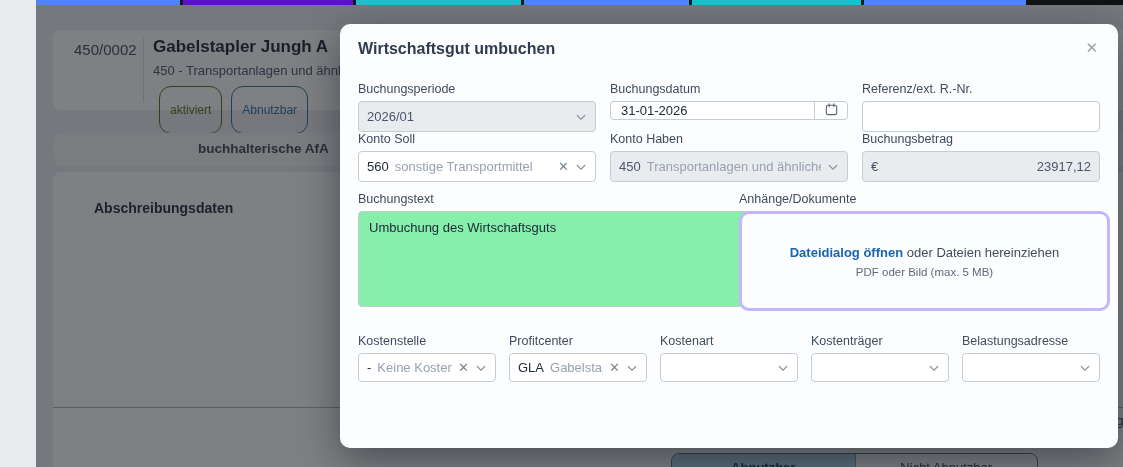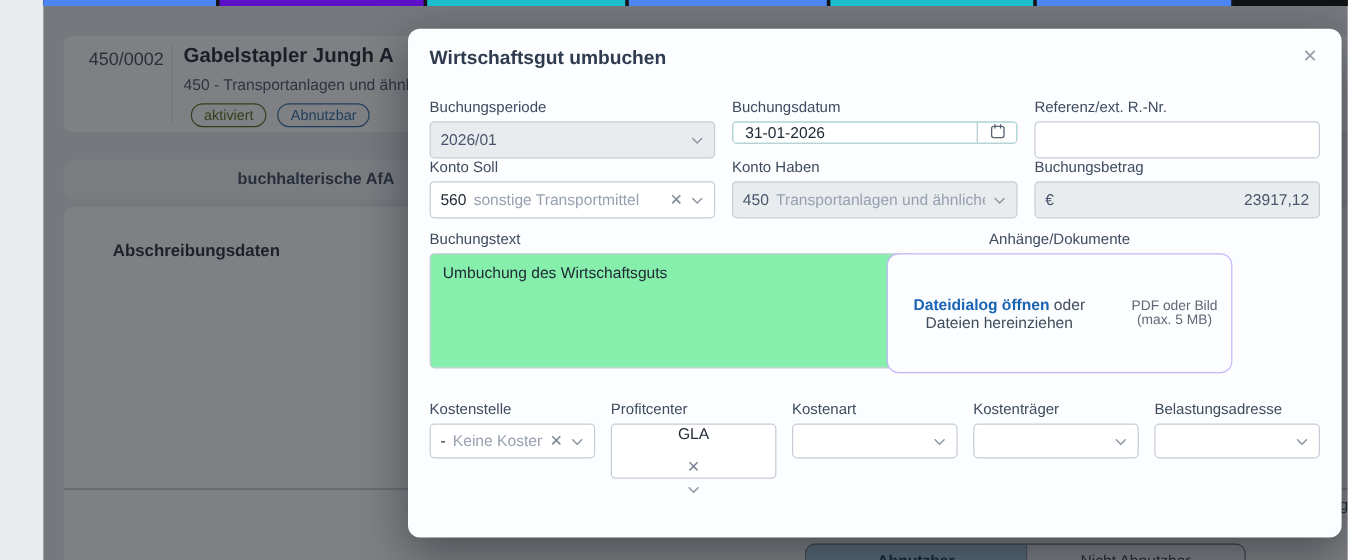--- a/index.html
+++ b/index.html
@@ -12,21 +12,21 @@
 
   
   .page { position:absolute; inset:0; background:#e9ecef; z-index:1; }
   .card { position:absolute; background:#fbfcfd; border-radius:8px; }
   .asset-card { left:17px; top:30px; width:1143px; height:80px; }
   .asset-number { position:absolute; left:21px; top:11px; font-size:15px; font-weight:500; color:#414c5c; }
   .asset-divider { position:absolute; left:90px; top:8px; width:1px; height:64px; background:#dde1e6; }
   .asset-title { position:absolute; left:100px; top:7px; font-size:17px; font-weight:700; color:#1c2532; }
   .asset-subtitle { position:absolute; left:100px; top:33px; font-size:13px; color:#49556a; }
   .badges { position:absolute; left:106px; top:56px; display:flex; gap:9px; }
-  .badge { font-size:12px; border:1px solid; border-radius:12px; padding:2px 10px; background:transparent; white-space:nowrap; }
+  .badge { font-size:12px; border:1px solid; border-radius:12px; padding:16px 10px; background:transparent; white-space:nowrap; }
   .tab-bar { left:17px; top:133px; width:1143px; height:33px; background:#f1f3f5; }
   .tab-bar-label { position:absolute; left:145px; top:8px; font-size:13.5px; font-weight:700; color:#3f4b5c; }
   .main-card { left:17px; top:172px; width:1143px; height:330px; }
   .section-title { position:absolute; left:41px; top:28px; font-size:14px; font-weight:700; color:#232d3b; }
   .card-footer-line { position:absolute; left:0; top:235px; width:1143px; border-top:1px solid #aeb5bd; }
   .bg-action-label { position:absolute; left:999px; top:241px; font-size:13px; color:#2e3b4e; white-space:nowrap; }
   .bg-toggle { position:absolute; left:618px; top:281px; width:367px; height:44px; border:1px solid #5f6a76; border-radius:8px 8px 0 0; display:flex; overflow:hidden; }
   .bg-toggle .seg { width:50%; font-size:13px; text-align:center; padding-top:6px; }
   .seg-on  { background:#a9cfe7; color:#173750; font-weight:700; }
   .seg-off { background:#f8fafc; color:#333f4f; border-left:1px solid #8d97a2; }
@@ -48,21 +48,21 @@
   .ctl .name { color:#98a1b0; flex:1; min-width:0; overflow:hidden; white-space:nowrap; }
   .ctl .clear { color:#7c8794; font-size:13px; cursor:pointer; }
   .ctl .chev { flex:none; display:flex; }
   .spacer { flex:1; }
   .txtin { width:100%; height:31px; border:1px solid #c6ccd4; border-radius:4px; padding:0 10px; font-size:13px; color:#212b36; font-family:inherit; background:#fff; }
   .date-group { display:flex; height:19px; border:1px solid #c6ccd4; border-radius:4px; background:#5eead4; overflow:hidden; }
   .date-group input { flex:1; min-width:0; border:none; outline:none; padding:0 10px; font-size:13px; color:#212b36; font-family:inherit; }
   .cal-btn { width:33px; border:none; border-left:1px solid #c6ccd4; background:#fff; display:flex; align-items:center; justify-content:center; cursor:pointer; }
   .amount { justify-content:space-between; }
   textarea.btext { width:404px; height:96px; border:1px solid #c6ccd4; border-radius:4px; padding:8px 10px; font-size:13px; color:#212b36; font-family:inherit; resize:both; background:#86efac; }
-  .dropzone { width:288px; height:100px; border:1px solid #c4b5fd; border-radius:10px; background:#fcfdfe; display:flex; align-items:center; justify-content:center; gap:6px; }
+  .dropzone { width:371px; height:100px; border:3px solid #c4b5fd; border-radius:10px; background:#fcfdfe; display:flex; flex-direction:column; align-items:center; justify-content:center; gap:6px; }
   .dz-line { font-size:13px; color:#414d5c; }
   .dz-link { color:#1a64b5; font-weight:700; cursor:pointer; }
   .dz-hint { font-size:11.5px; color:#5f6977; }
 
   .m-footer { position:absolute; right:18px; bottom:18px; display:flex; gap:12px; }
   .btn { height:29px; border-radius:4px; font-size:13px; font-family:inherit; cursor:pointer; padding:0 14px; }
   .btn-cancel { background:#f0f1f3; border:1px solid #c8ccd2; color:#3f4c5a; }
   .btn-primary { background:#1266c9; border:1px solid #1266c9; color:#fff; font-weight:700; }
 </style>
 </head>
@@ -178,21 +178,21 @@
         <span>€</span>
         <span>23917,12</span>
       </div>
     </div>
 
     <div class="fb" style="left:18px; top:168px;">
       <label>Buchungstext</label>
       <textarea class="btext" style="">Umbuchung des Wirtschaftsguts</textarea>
     </div>
 
-    <div class="fb" style="left:399px; top:168px;text-align:center;">
+    <div class="fb" style="left:399px; top:168px;">
       <label>Anhänge/Dokumente</label>
       <div class="dropzone">
         <div class="dz-line">
           <span class="dz-link">Dateidialog öffnen</span>
           <span>oder Dateien hereinziehen</span>
         </div>
         <div class="dz-hint">PDF oder Bild (max. 5 MB)</div>
       </div>
     </div>
 
@@ -205,21 +205,21 @@
         <span class="chev">
             <svg width="12" height="12" viewBox="0 0 16 16">
               <path d="M3 6l5 5 5-5" stroke="#8a94a2" stroke-width="1.6" fill="none" stroke-linecap="round"></path>
             </svg>
           </span>
       </div>
     </div>
 
     <div class="fb" style="left:169px; top:310px; width:138px;">
       <label>Profitcenter</label>
-      <div class="ctl" style="height:46px;flex-direction:column;">
+      <div class="ctl" style="height:29px;">
         <span class="code">GLA</span>
         <span class="name">Gabelstapler</span>
         <span class="clear">✕</span>
         <span class="chev">
             <svg width="12" height="12" viewBox="0 0 16 16">
               <path d="M3 6l5 5 5-5" stroke="#8a94a2" stroke-width="1.6" fill="none" stroke-linecap="round"></path>
             </svg>
           </span>
       </div>
     </div>

